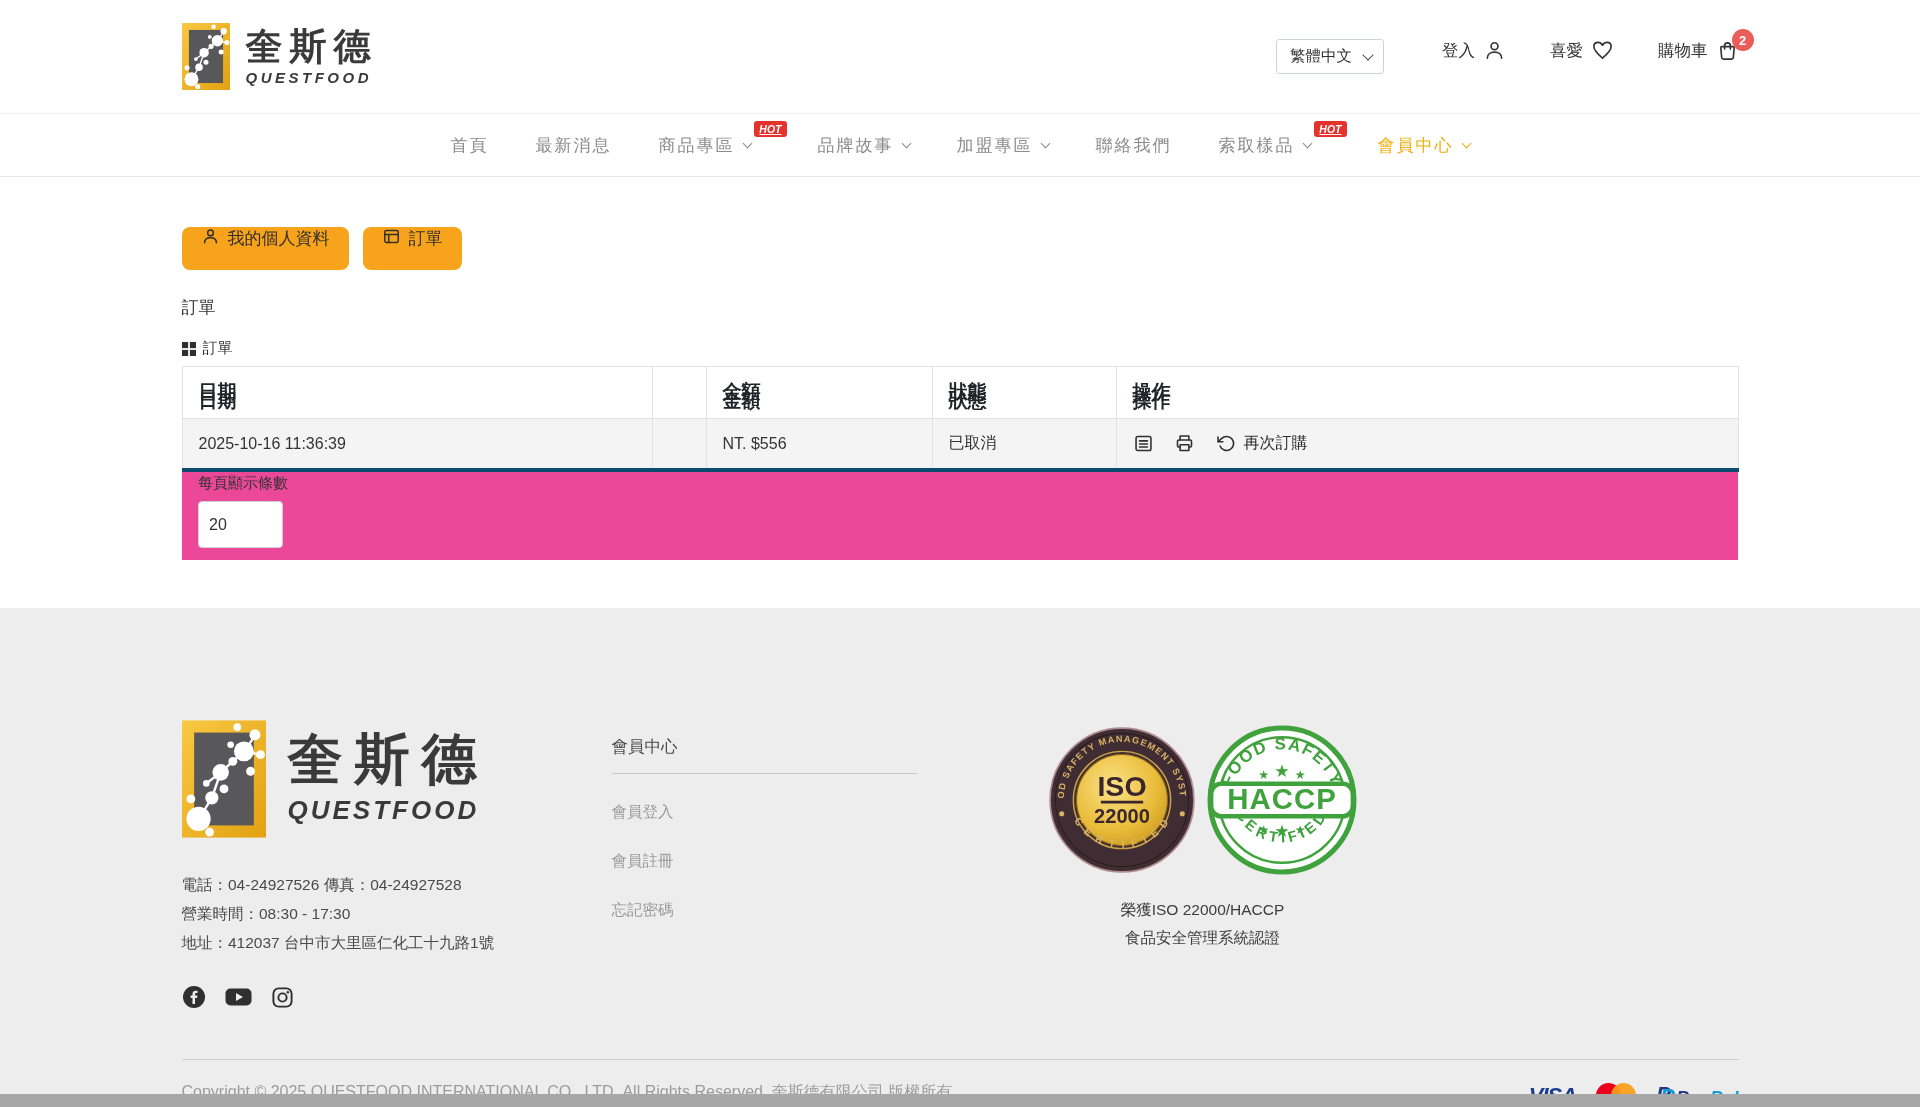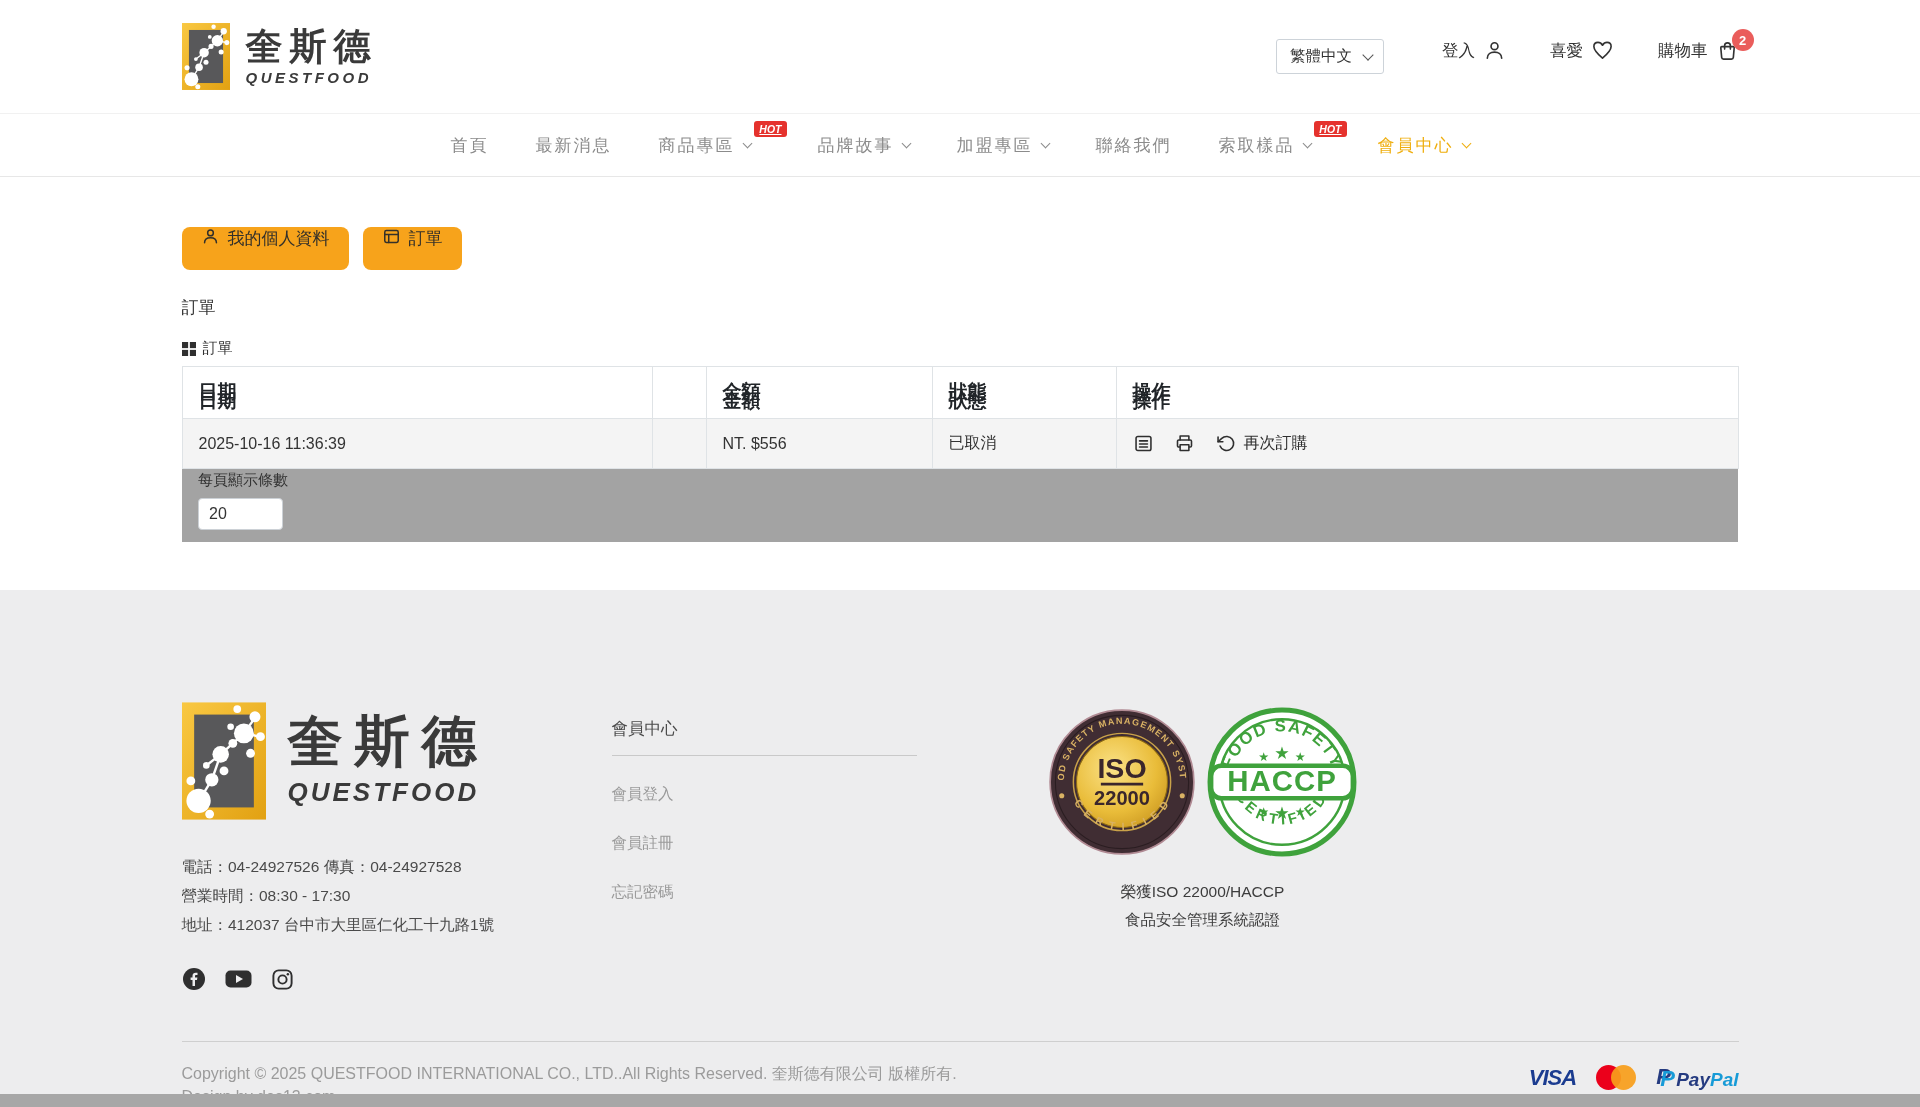--- a/index.html
+++ b/index.html
@@ -56,23 +56,23 @@
   .grid-icon { width:14px; height:14px; display:block; }
   .orders-table { width:100%; border-collapse:collapse; margin-top:8px; background:#fff; }
   .orders-table th, .orders-table td { border:1px solid #dfe3e6; text-align:left; }
   .orders-table thead th { padding:10px 16px; height:52px; background:#fff; vertical-align:middle; }
   .th-dup { position:relative; display:inline-block; font-weight:700; font-size:19px; color:#212529; line-height:1.1; }
   .th-ghost { position:absolute; left:0; top:9px; }
   .orders-table tbody td { background:#f4f4f4; padding:14px 16px; height:50px; font-size:16px; color:#333; }
   .actions-cell { display:flex; align-items:flex-end; gap:20px; }
   .row-icon { width:21px; height:21px; stroke:#2f2f2f; fill:none; stroke-width:1.8; stroke-linecap:round; stroke-linejoin:round; display:block; }
   .reorder { display:flex; align-items:center; gap:8px; font-size:16px; color:#2f2f2f; }
-  .orders-table tfoot td { border:none; border-top:1px solid #0c4a6e; padding:2px 16px 12px; background:#a3a3a3; }
+  .orders-table tfoot td { border:none; border-top:4px solid #0c4a6e; padding:2px 16px 12px; background:#ec4899; }
   .per-page-label { font-size:15px; color:#333; }
-  .per-page-input { margin-top:8px; width:85px; height:32px; border:1px solid #ccd1d6; border-radius:4px;
+  .per-page-input { margin-top:8px; width:85px; height:47px; border:1px solid #ccd1d6; border-radius:4px;
     font-size:16px; color:#333; padding:0 10px; font-family:inherit; }
 
   
   .site-footer { background:#EDEDEE; padding-top:112px; height:515px; }
   .footer-cols { display:flex; align-items:flex-start; }
   .f-col1 { width:430px; }
   .f-col2 { width:395px; padding-top:16px; }
   .f-col3 { width:340px; padding-top:16px; }
   .f-col4 { width:392px; padding-top:4px; }
   .footer-logo { display:flex; align-items:center; gap:22px; }

